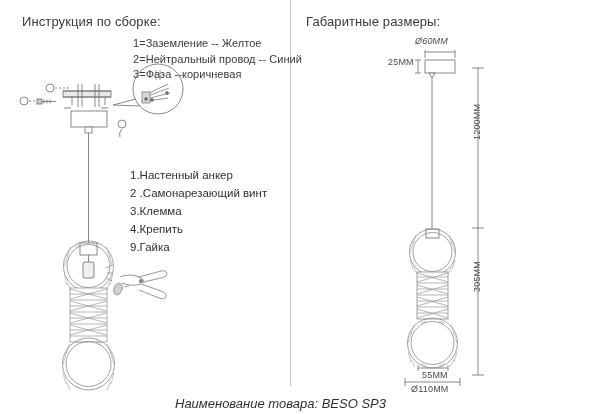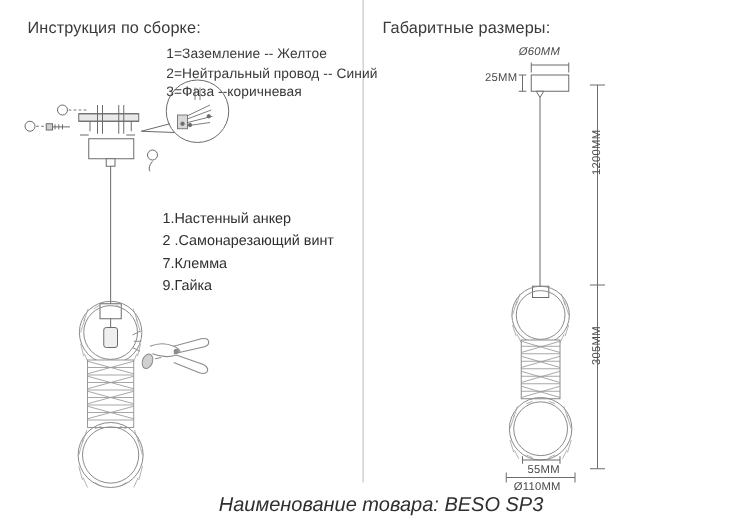--- a/index.html
+++ b/index.html
@@ -26,21 +26,21 @@
   }
   .legend div{letter-spacing:.05px;}
 
   .parts{
     position:absolute;left:130px;top:166px;
     font-size:11.5px;line-height:1.57;color:#2f2f2f;white-space:nowrap;
   }
 
   .caption{
     position:absolute;left:175px;top:396px;
-    font-size:16px;font-style:italic;color:#2f2f2f;white-space:nowrap;
+    font-size:13px;font-style:italic;color:#2f2f2f;white-space:nowrap;
   }
 
   .dimlabel{
     position:absolute;font-size:9px;color:#4a4a4a;white-space:nowrap;
     letter-spacing:.2px;
   }
   #dim-d60{left:415px;top:36px;font-style:italic;}
   #dim-25{left:388px;top:57px;}
   #dim-1200{left:472px;top:140px;transform:rotate(-90deg);transform-origin:left top;}
   #dim-305{left:472px;top:292px;transform:rotate(-90deg);transform-origin:left top;}
@@ -61,21 +61,22 @@
 
   <div class="legend">
     <div>1=Заземление -- Желтое</div>
     <div>2=Нейтральный провод -- Синий</div>
     <div>3=Фаза --коричневая</div>
   </div>
 
   <div class="parts">
     <div>1.Настенный анкер</div>
     <div>2 .Самонарезающий винт</div>
-    <div>7.Клемма</div>
+    <div>3.Клемма</div>
+    <div>4.Крепить</div>
     <div>9.Гайка</div>
   </div>
 
   <svg width="600" height="414" viewBox="0 0 600 414">
     <g stroke="#6b6b6b" fill="none" stroke-width="0.8">
 
       <g>
         <rect x="63" y="91" width="48" height="6" fill="#e9e9e9"></rect>
         <line x1="63" y1="91" x2="111" y2="91"></line>
         <line x1="63" y1="97" x2="111" y2="97"></line>

